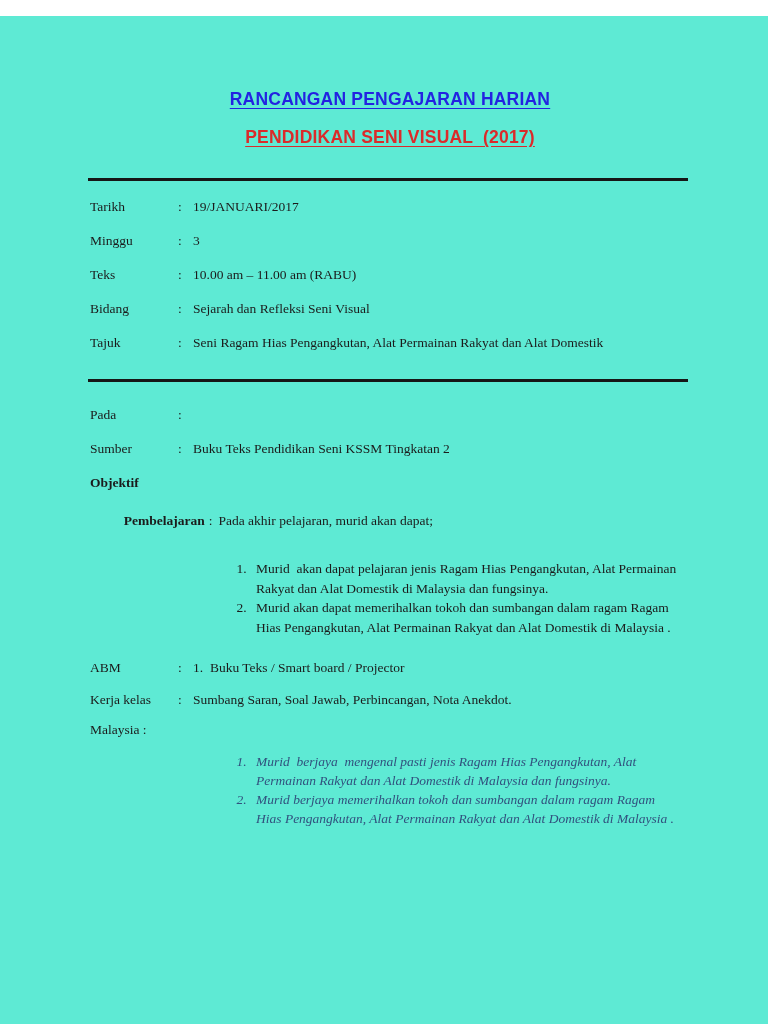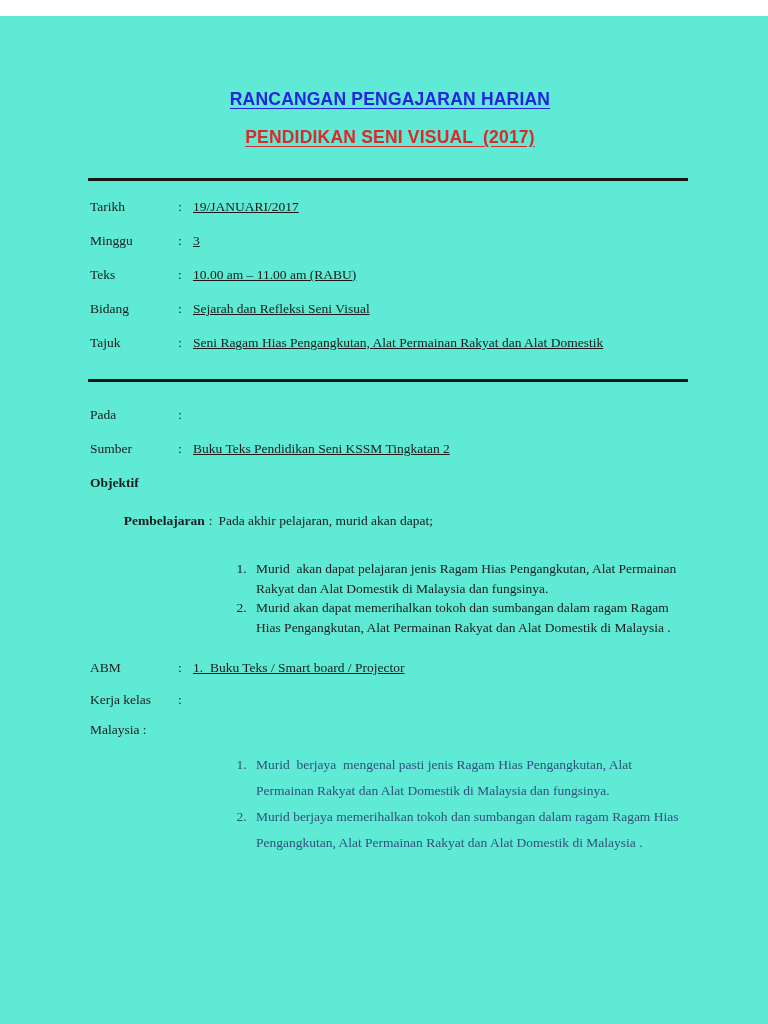--- a/index.html
+++ b/index.html
@@ -24,38 +24,38 @@
     height:0; border-top:3px solid var(--rule, #161616);
     width:600px; margin-left:-2px;
   }
   .rule1 { margin-top:30px; }
   .rule2 { margin-top:28px; }
   .fields { margin-top:17px; }
   .fields2 { margin-top:24px; }
   .row { display:grid; grid-template-columns:88px 10px 1fr; line-height:17px; margin-bottom:17px; }
   .row .label { font-weight:normal; }
   .row .sep { color:var(--text, #1b1b1b); }
-  .row .value { padding-left:5px; white-space:pre-wrap;text-decoration:underline; }
+  .row .value { padding-left:5px; white-space:pre-wrap; }
   .row-tajuk { margin-top:2px; }
   .obj-line1 { font-weight:bold; line-height:17px; }
   .obj-line2 { line-height:17px; margin-top:4px; white-space:pre-wrap; }
   .obj-line2 .label { font-weight:bold; }
   .obj-line2 .sep { padding:0 6px 0 4px; }
   ol.obj-list {
     margin:13px 0 0 138px; padding-left:22px; max-width:452px;
     line-height:19.5px; list-style:decimal;
   }
   ol.obj-list li { padding-left:6px; white-space:pre-wrap; }
   .abm { margin-top:22px; margin-bottom:15px; }
   .kerja { margin-bottom:13px; }
   .refleksi-label { line-height:17px; }
   ol.reflect-list {
     margin:14px 0 0 138px; padding-left:22px; max-width:452px;
-    line-height:26px; list-style:decimal;
-    color:var(--reflection_blue, #31517E);
+    line-height:19px; list-style:decimal;
+    font-style:italic; color:var(--reflection_blue, #31517E);
   }
   ol.reflect-list li { padding-left:6px; white-space:pre-wrap; }
 </style>
 </head>
 <body>
 
 <div class="page">
   <div class="content">
 
     <div class="titles">
@@ -119,20 +119,21 @@
 
       <div class="row abm">
         <span class="label">ABM</span>
         <span class="sep">:</span>
         <span class="value">1.  Buku Teks / Smart board / Projector</span>
       </div>
 
       <div class="row kerja">
         <span class="label">Kerja kelas</span>
         <span class="sep">:</span>
+        <span class="value">Sumbang Saran, Soal Jawab, Perbincangan, Nota Anekdot.</span>
       </div>
 
       <div class="refleksi-label">Malaysia :</div>
 
       <ol class="reflect-list">
         <li>Murid  berjaya  mengenal pasti jenis Ragam Hias Pengangkutan, Alat Permainan Rakyat dan Alat Domestik di Malaysia dan fungsinya.</li>
         <li>Murid berjaya memerihalkan tokoh dan sumbangan dalam ragam Ragam Hias Pengangkutan, Alat Permainan Rakyat dan Alat Domestik di Malaysia .</li>
       </ol>
     </div>
 

